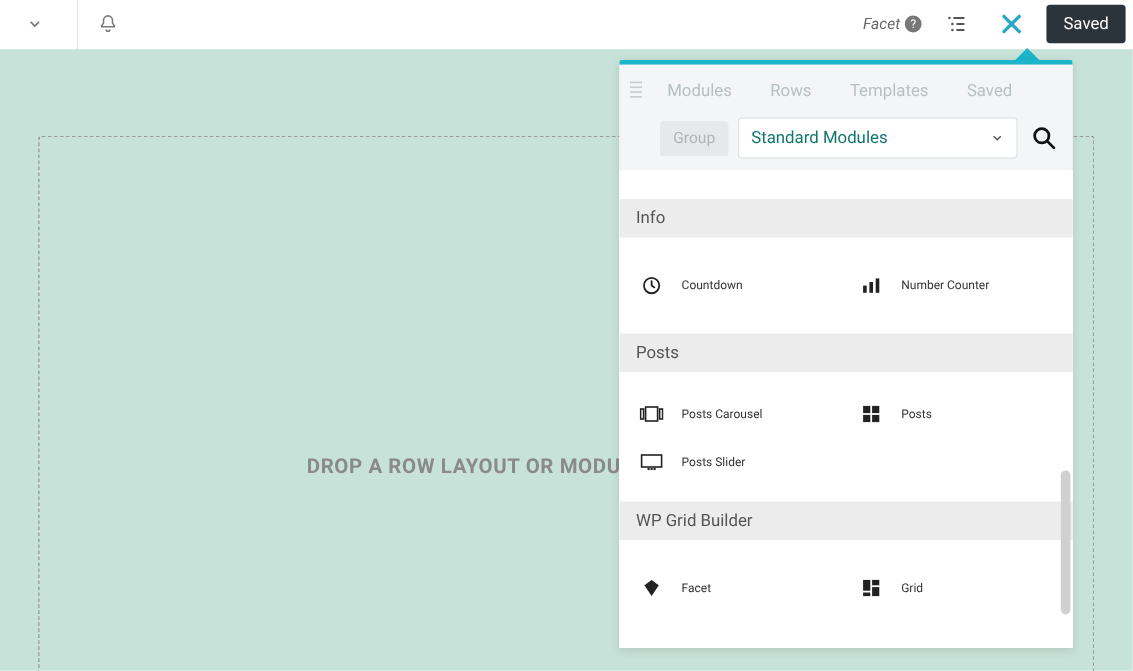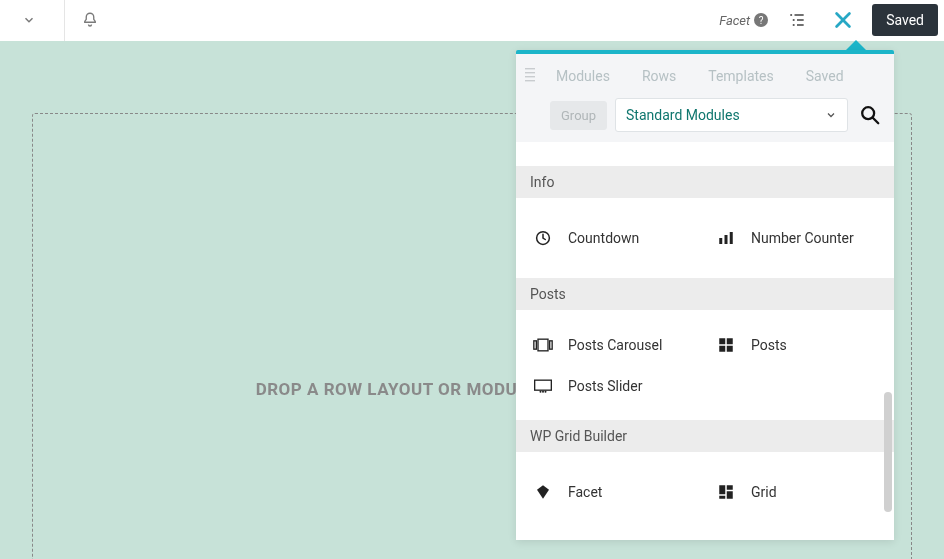--- a/index.html
+++ b/index.html
@@ -227,21 +227,21 @@
     padding: 14px 6px;
     min-height: 80px;
   }
   .module-item {
     width: 50%;
     display:flex;
     align-items:center;
     gap: 14px;
     padding: 12px 10px;
     color:#333;
-    font-size: 14px;
+    font-size: 10px;
     cursor: grab;
   }
   .module-item .icon {
     width: 22px;
     display:flex;
     justify-content:center;
     color:#222;
   }
   .vscroll {
     position:absolute;

